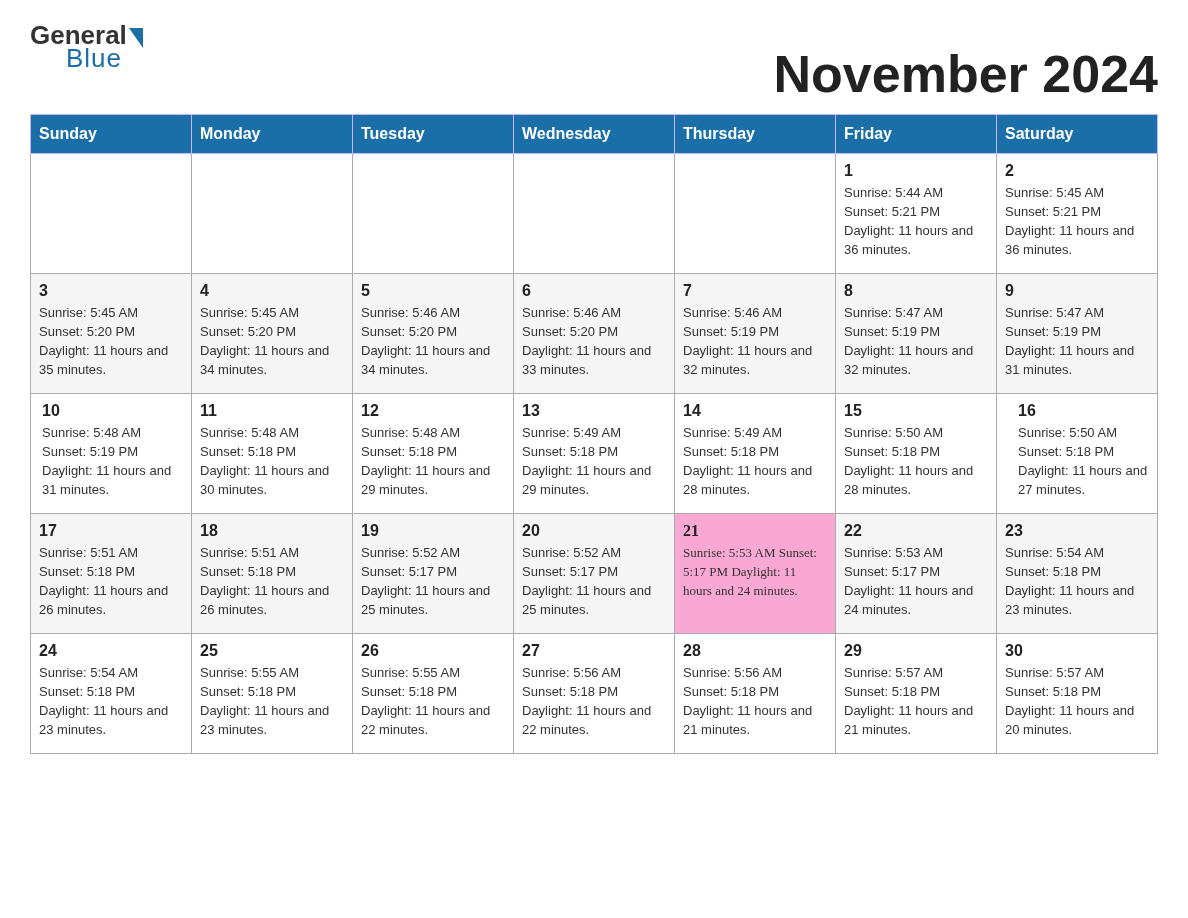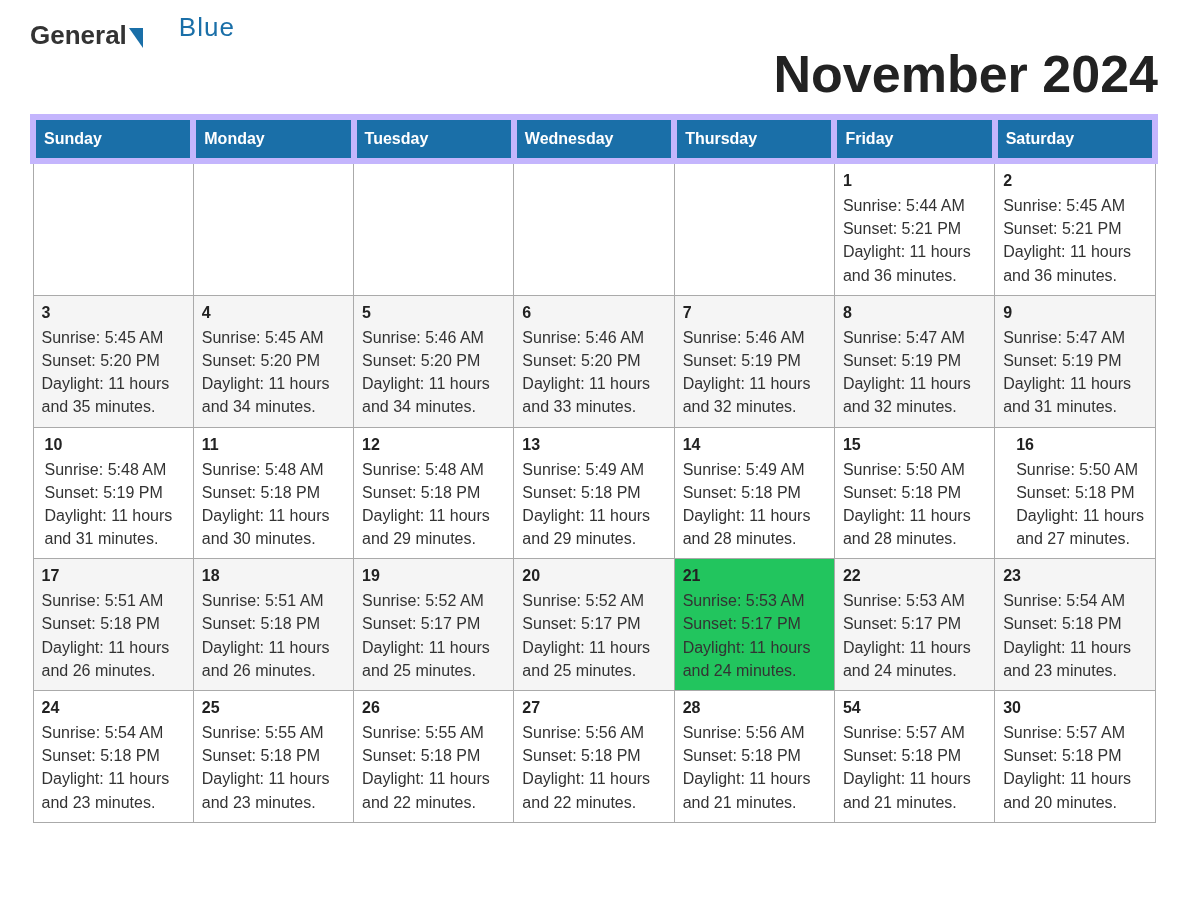--- a/index.html
+++ b/index.html
@@ -11,21 +11,21 @@
       min-height: 918px;
     }
     .header {
       display: flex;
       justify-content: space-between;
       align-items: flex-start;
       margin-bottom: 10px;
     }
     .logo {
       display: flex;
-      flex-direction: row;
+      flex-direction: column;
       align-items: flex-start;
     }
     .logo-top {
       display: flex;
       align-items: center;
     }
     .logo-general {
       font-size: 26px;
       font-weight: bold;
       color: #333;
@@ -66,39 +66,39 @@
       border-collapse: collapse;
       margin-top: 10px;
     }
     .calendar th {
       background-color: #1a6fa8;
       color: #fff;
       font-size: 16px;
       font-weight: bold;
       padding: 10px 8px;
       text-align: left;
-      border: 6px solid #c4b5fd;
+      border: 1px solid #c4b5fd;
     }
     .calendar td {
       border: 1px solid #aaa;
       vertical-align: top;
       padding: 8px;
       width: 14.28%;
       min-height: 110px;
       height: 120px;
     }
     .day-number {
       font-size: 16px;
       font-weight: bold;
       color: #222;
       display: block;
       margin-bottom: 4px;
     }
     .day-info {
-      font-size: 16px;
+      font-size: 13px;
       color: #333;
       line-height: 1.45;
     }
     .empty-cell {
       background: #fff;
     }
     tr:nth-child(even) td {
       background: #f9f9f9;
     }
     tr:nth-child(odd) td {
@@ -264,21 +264,21 @@
           <div class="day-info">Sunrise: 5:52 AM
 Sunset: 5:17 PM
 Daylight: 11 hours and 25 minutes.</div>
         </td>
         <td style="background: rgb(245, 245, 245);">
           <span class="day-number">20</span>
           <div class="day-info">Sunrise: 5:52 AM
 Sunset: 5:17 PM
 Daylight: 11 hours and 25 minutes.</div>
         </td>
-        <td style="background: #22c55e;">
+        <td style="background: #f9a8d4; font-family: Liberation Serif, serif;">
           <span class="day-number">21</span>
           <div class="day-info">Sunrise: 5:53 AM
 Sunset: 5:17 PM
 Daylight: 11 hours and 24 minutes.</div>
         </td>
         <td style="background: rgb(245, 245, 245);">
           <span class="day-number">22</span>
           <div class="day-info">Sunrise: 5:53 AM
 Sunset: 5:17 PM
 Daylight: 11 hours and 24 minutes.</div>
@@ -315,21 +315,21 @@
 Sunset: 5:18 PM
 Daylight: 11 hours and 22 minutes.</div>
         </td>
         <td style="background: rgb(255, 255, 255);">
           <span class="day-number">28</span>
           <div class="day-info">Sunrise: 5:56 AM
 Sunset: 5:18 PM
 Daylight: 11 hours and 21 minutes.</div>
         </td>
         <td style="background: rgb(255, 255, 255);">
-          <span class="day-number">54</span>
+          <span class="day-number">29</span>
           <div class="day-info">Sunrise: 5:57 AM
 Sunset: 5:18 PM
 Daylight: 11 hours and 21 minutes.</div>
         </td>
         <td style="background: rgb(255, 255, 255);">
           <span class="day-number">30</span>
           <div class="day-info">Sunrise: 5:57 AM
 Sunset: 5:18 PM
 Daylight: 11 hours and 20 minutes.</div>
         </td>

